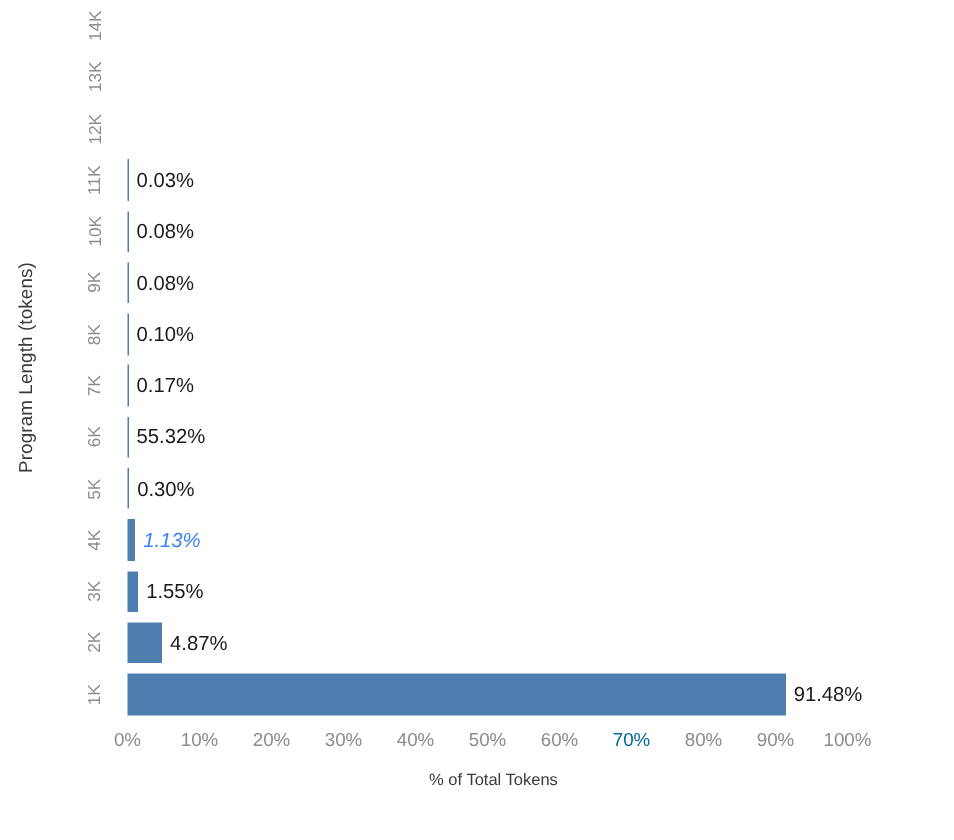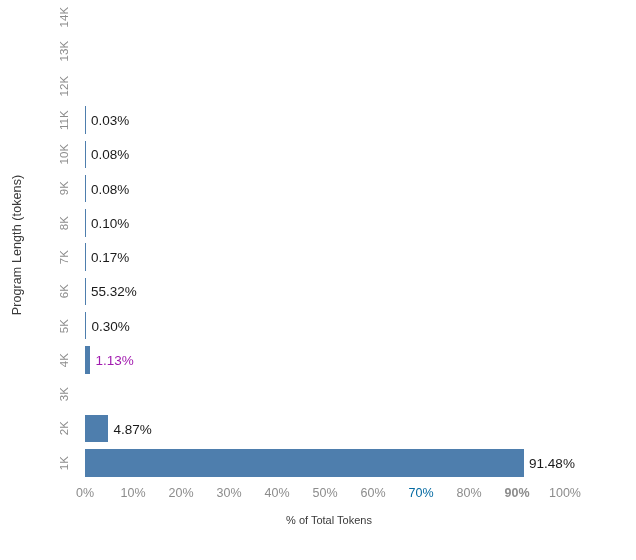--- a/index.html
+++ b/index.html
@@ -151,23 +151,27 @@
 
   <div id="plot-area">
       <div class="row" style="top: 449.143px; height: 27.4286px;">
         <div class="bar" style="width: 439.104px; background: rgb(78, 126, 173);"></div>
         <div class="bar-label" style="left: 444.104px; color: rgb(26, 26, 26);">91.48%</div>
       </div>
       <div class="row" style="top: 414.857px; height: 27.4286px;">
         <div class="bar" style="width: 23.376px; background: rgb(78, 126, 173);"></div>
         <div class="bar-label" style="left: 28.376px; color: rgb(26, 26, 26);">4.87%</div>
       </div>
+      <div class="row" style="top: 380.571px; height: 27.4286px;">
+        <div class="bar" style="width: 7.44px; background: rgb(78, 126, 173);"></div>
+        <div class="bar-label" style="left: 12.44px; color: rgb(26, 26, 26);">1.55%</div>
+      </div>
       <div class="row" style="top: 346.286px; height: 27.4286px;">
         <div class="bar" style="width: 5.424px; background: rgb(78, 126, 173);"></div>
-        <div class="bar-label" style="left: 10.424px; color: #a21caf;">1.13%</div>
+        <div class="bar-label" style="left: 10.424px; color: #3b82f6; font-style: italic;">1.13%</div>
       </div>
       <div class="row" style="top: 312px; height: 27.4286px;">
         <div class="bar" style="width: 1.44px; background: rgb(78, 126, 173);"></div>
         <div class="bar-label" style="left: 6.44px; color: rgb(26, 26, 26);">0.30%</div>
       </div>
       <div class="row" style="top: 277.714px; height: 27.4286px;">
         <div class="bar" style="width: 1px; background: rgb(78, 126, 173);"></div>
         <div class="bar-label" style="left: 6px; color: rgb(26, 26, 26);">55.32%</div>
       </div>
       <div class="row" style="top: 243.429px; height: 27.4286px; padding-left: 33px;">
@@ -195,21 +199,21 @@
   <div id="x-ticks">
       <div class="xtick" style="left: 85px; color: rgb(140, 140, 140);">0%</div>
       <div class="xtick" style="left: 133px; color: rgb(140, 140, 140);">10%</div>
       <div class="xtick" style="left: 181px; color: rgb(140, 140, 140);">20%</div>
       <div class="xtick" style="left: 229px; color: rgb(140, 140, 140);">30%</div>
       <div class="xtick" style="left: 277px; color: rgb(140, 140, 140);">40%</div>
       <div class="xtick" style="left: 325px; color: rgb(140, 140, 140);">50%</div>
       <div class="xtick" style="left: 373px; color: rgb(140, 140, 140);">60%</div>
       <div class="xtick" style="left: 421px; color: #0369a1;">70%</div>
       <div class="xtick" style="left: 469px; color: rgb(140, 140, 140);">80%</div>
-      <div class="xtick" style="left: 517px; color: rgb(140, 140, 140); font-weight: bold;">90%</div>
+      <div class="xtick" style="left: 517px; color: rgb(140, 140, 140);">90%</div>
       <div class="xtick" style="left: 565px; color: rgb(140, 140, 140);">100%</div>
     </div>
 
   <div id="x-axis-title">
     <span>% of Total Tokens</span>
   </div>
 
   <div id="clipped-caption"></div>
 
 </div>

